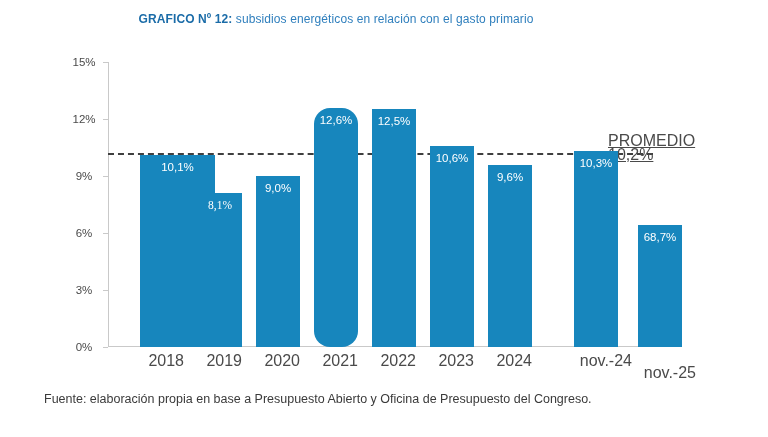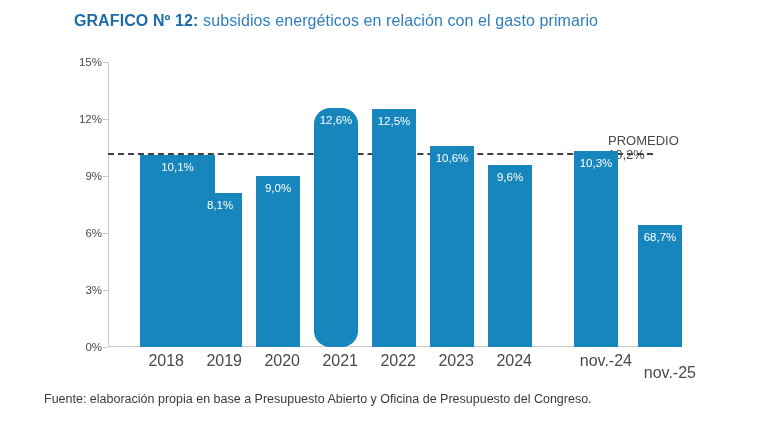--- a/index.html
+++ b/index.html
@@ -15,21 +15,21 @@
     position: relative;
   }
 
   
   #chart-title {
     position: absolute;
     left: 0;
     top: 12px;
     width: 672px;
     text-align: center;
-    font-size: 16px;
+    font-size: 12px;
     color: #2b7bb9;
     letter-spacing: 0.1px;
   }
   #chart-title .strong {
     font-weight: bold;
     color: #1b6ca8;
   }
   #chart-title .rest {
     font-weight: normal;
     color: #2f7fbd;
@@ -41,21 +41,21 @@
     left: 108px;
     top: 62px;
     width: 545px;
     height: 285px;
   }
   
   .ytick {
     position: absolute;
     left: -42px;
     width: 36px;
-    text-align: right;
+    text-align: center;
     font-size: 11.5px;
     color: #4a4a4a;
     transform: translateY(-50%);
   }
   #yaxis-line {
     position: absolute;
     left: 0;
     top: 0;
     width: 1px;
     height: 100%;
@@ -80,23 +80,24 @@
   
   #avg-line {
     position: absolute;
     left: 0;
     width: 545px;
     border-top: 2px dashed #3f3f3f;
     height: 0;
   }
   #avg-label {
     position: absolute;
-    font-size: 13px;
+    font-size: 16px;
     line-height: 14px;
     color: #4a4a4a;
+    text-decoration: underline;
   }
 
   
   .bar {
     position: absolute;
     bottom: 0;
     background: #1786bd;
   }
   .bar-value {
     position: absolute;
@@ -154,21 +155,21 @@
   <div id="avg-label" style="left:500px; top:72px">
     <div>PROMEDIO</div>
     <div>10,2%</div>
   </div>
 
   <div class="bar" style="left:32px; width:44px; height:192px;padding-left:31px;">
     <div class="bar-value" style="top:6px">10,1%</div>
   </div>
   <div class="xlabel" style="left:32px; width:44px;">2018</div>
 
-  <div class="bar" style="left:90px; width:44px; height:154px;">
+  <div class="bar" style="left:90px; width:44px; height:154px;font-family:Liberation Serif, serif;">
     <div class="bar-value" style="top:6px">8,1%</div>
   </div>
   <div class="xlabel" style="left:90px; width:44px;">2019</div>
 
   <div class="bar" style="left:148px; width:44px; height:171px;">
     <div class="bar-value" style="top:6px">9,0%</div>
   </div>
   <div class="xlabel" style="left:148px; width:44px;">2020</div>
 
   <div class="bar" style="left:206px; width:44px; height:239px;border-radius:16px;">

